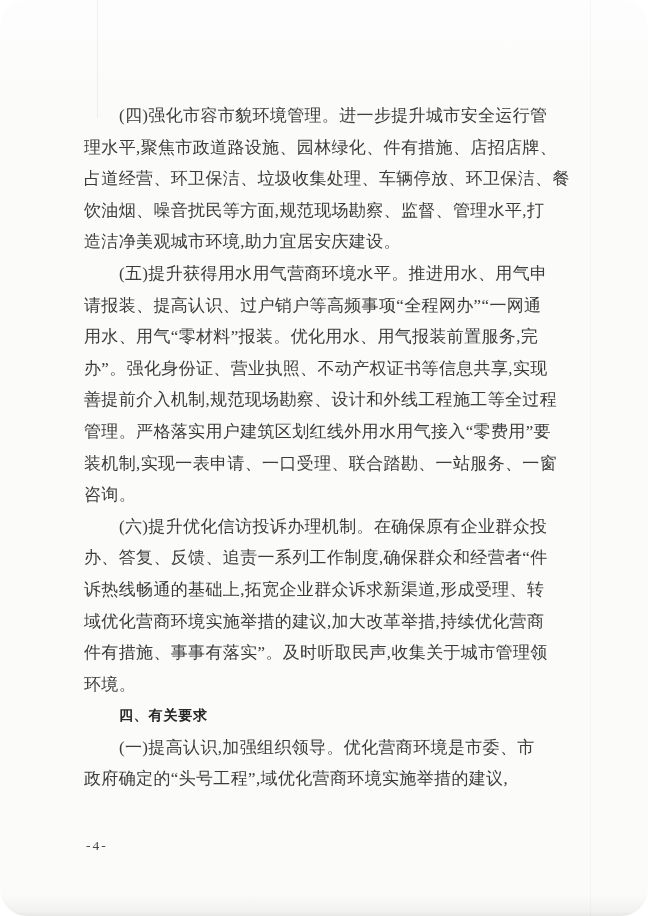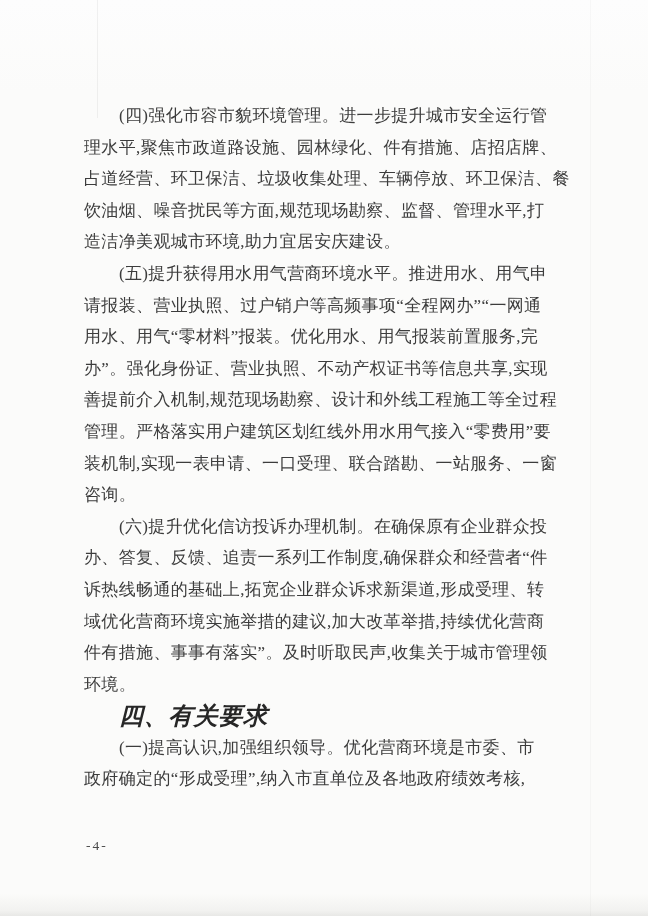--- a/index.html
+++ b/index.html
@@ -12,20 +12,21 @@
     height: 916px;
     overflow: hidden;
     font-family: "Liberation Serif", "DejaVu Serif", serif;
   }
   .page {
     position: relative;
     width: 648px;
     height: 916px;
     background: linear-gradient(180deg,
       #fdfdfd 0%, #fbfbfa 10%, #fbfbfa 97.5%, #f2f2f0 99.4%, #e8e8e6 100%);
+    border-radius: 27px;
   }
   
   .page::before {
     content: "";
     position: absolute;
     left: 97px; top: 0;
     width: 1px; height: 118px;
     background: rgba(0,0,0,0.05);
   }
   .page::after {
@@ -49,24 +50,23 @@
     height: 31.6px;
     white-space: nowrap;
     overflow: visible;
   }
   .indent {
     padding-left: 35px;
   }
   .heading {
     font-family: "Liberation Sans", "DejaVu Sans", sans-serif;
     font-weight: 700;
-    font-size: 24px;
+    font-size: 14px;
     color: #262626;
     letter-spacing: 0.8px;
-    font-style: italic;
   }
   .page-number {
     position: absolute;
     left: 86px;
     top: 838px;
     font-size: 13.5px;
     line-height: 16px;
     color: #4a4a4a;
     letter-spacing: 2px;
   }
@@ -80,21 +80,21 @@
     <div>
       <div class="line indent">(四)强化市容市貌环境管理。进一步提升城市安全运行管</div>
       <div class="line">理水平,聚焦市政道路设施、园林绿化、件有措施、店招店牌、</div>
       <div class="line">占道经营、环卫保洁、垃圾收集处理、车辆停放、环卫保洁、餐</div>
       <div class="line">饮油烟、噪音扰民等方面,规范现场勘察、监督、管理水平,打</div>
       <div class="line">造洁净美观城市环境,助力宜居安庆建设。</div>
     </div>
 
     <div>
       <div class="line indent">(五)提升获得用水用气营商环境水平。推进用水、用气申</div>
-      <div class="line">请报装、营业执照、过户销户等高频事项“全程网办”“一网通</div>
+      <div class="line">请报装、提高认识、过户销户等高频事项“全程网办”“一网通</div>
       <div class="line">用水、用气“零材料”报装。优化用水、用气报装前置服务,完</div>
       <div class="line">办”。强化身份证、营业执照、不动产权证书等信息共享,实现</div>
       <div class="line">善提前介入机制,规范现场勘察、设计和外线工程施工等全过程</div>
       <div class="line">管理。严格落实用户建筑区划红线外用水用气接入“零费用”要</div>
       <div class="line">装机制,实现一表申请、一口受理、联合踏勘、一站服务、一窗</div>
       <div class="line">咨询。</div>
     </div>
 
     <div>
       <div class="line indent">(六)提升优化信访投诉办理机制。在确保原有企业群众投</div>
@@ -102,19 +102,19 @@
       <div class="line">诉热线畅通的基础上,拓宽企业群众诉求新渠道,形成受理、转</div>
       <div class="line">域优化营商环境实施举措的建议,加大改革举措,持续优化营商</div>
       <div class="line">件有措施、事事有落实”。及时听取民声,收集关于城市管理领</div>
       <div class="line">环境。</div>
     </div>
 
     <div class="line indent heading">四、有关要求</div>
 
     <div>
       <div class="line indent">(一)提高认识,加强组织领导。优化营商环境是市委、市</div>
-      <div class="line">政府确定的“形成受理”,纳入市直单位及各地政府绩效考核,</div>
+      <div class="line">政府确定的“头号工程”,域优化营商环境实施举措的建议,</div>
     </div>
 
   </div>
 
   <div class="page-number">-4-</div>
 </div>
 
 </body></html>

